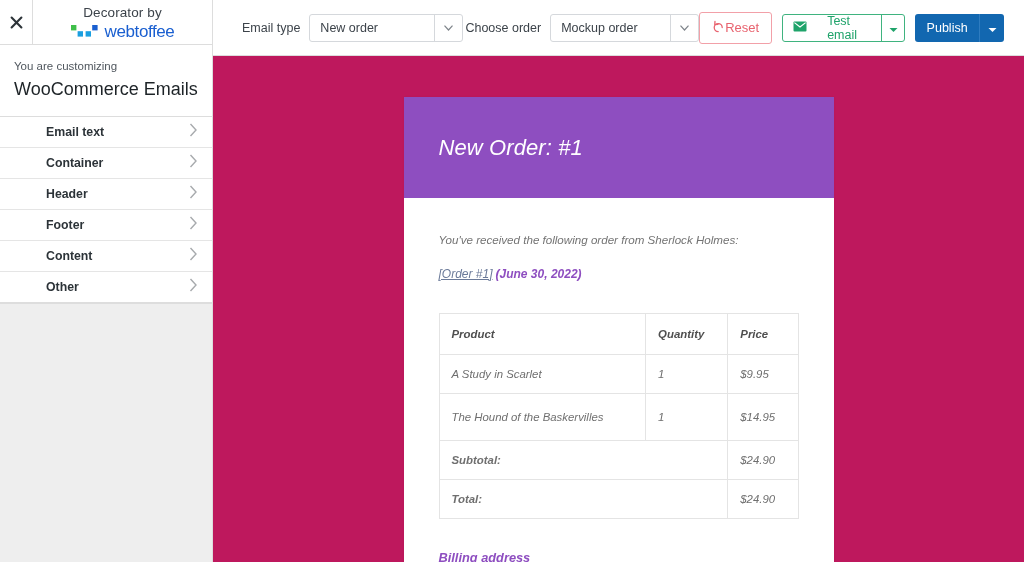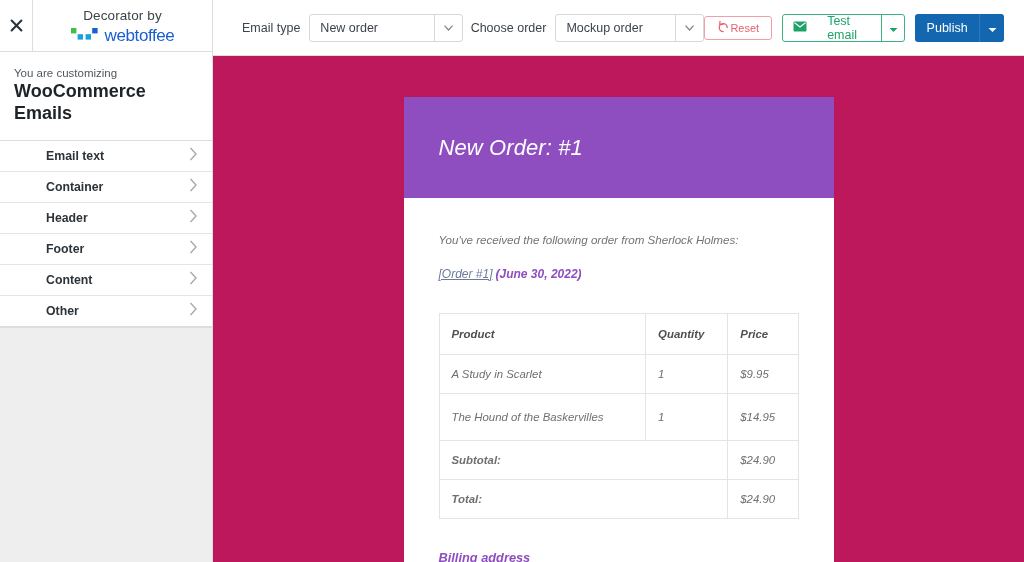--- a/index.html
+++ b/index.html
@@ -18,21 +18,21 @@
     width: 213px;
     height: 562px;
     background: #eeeeee;
     border-right: 1px solid #dddddd;
     display: flex;
     flex-direction: column;
     flex: 0 0 213px;
   }
 
   .sidebar-topbar {
-    height: 52px;
+    height: 45px;
     background: #ffffff;
     border-bottom: 1px solid #dddddd;
     display: flex;
     align-items: stretch;
   }
   .close-btn {
     width: 33px;
     flex: 0 0 33px;
     border-right: 1px solid #dddddd;
     display: flex;
@@ -69,24 +69,25 @@
 
   .customizing-box {
     background: #ffffff;
     border-bottom: 1px solid #dddddd;
     padding: 14px 14px 16px 14px;
   }
   .customizing-label {
     font-size: 11.5px;
     color: #50575e;
     line-height: 14px;
+    margin-bottom: 5px;
   }
   .customizing-title {
     font-size: 18px;
-    font-weight: 700;
+    font-weight: 400;
     color: #1d2327;
     line-height: 22px;
   }
 
   .panel-list { background: #ffffff; border-bottom: 1px solid #dddddd; }
   .panel-item {
     height: 31px;
     display: flex;
     align-items: center;
     justify-content: space-between;
@@ -153,26 +154,26 @@
     border-left: 1px solid #d5d8dc;
     display: flex;
     align-items: center;
     justify-content: center;
   }
 
   .spacer-lg { width: 40px; }
   .toolbar-right { margin-left: auto; display: flex; align-items: center; gap: 10px; }
 
   .btn {
-    height: 24px;
+    height: 32px;
     border-radius: 3px;
     display: flex;
     align-items: center;
     justify-content: center;
-    font-size: 11px;
+    font-size: 13px;
     cursor: pointer;
     white-space: nowrap;
     padding: 0 12px;
   }
   .btn-reset { border: 1px solid #f2a0a8; color: #e8636f; background: #fff; }
   .btn-split { display: flex; align-items: stretch; height: 28px; border-radius: 3px; overflow: hidden; }
   .btn-split.test { border: 1px solid #3fb37f; background: #fff; }
   .btn-split.test .main {
     display: flex; align-items: center; gap: 20px;
     padding: 0 10px; color: #1fa36a; font-size: 12.5px; cursor: pointer;

